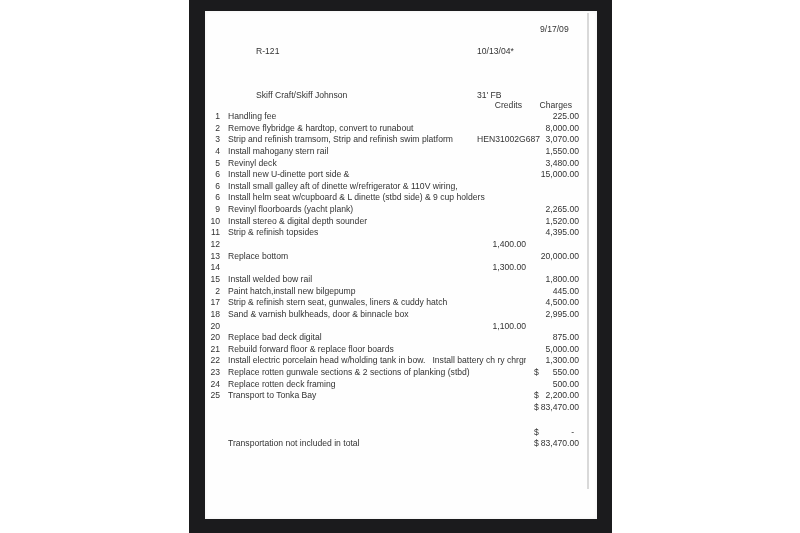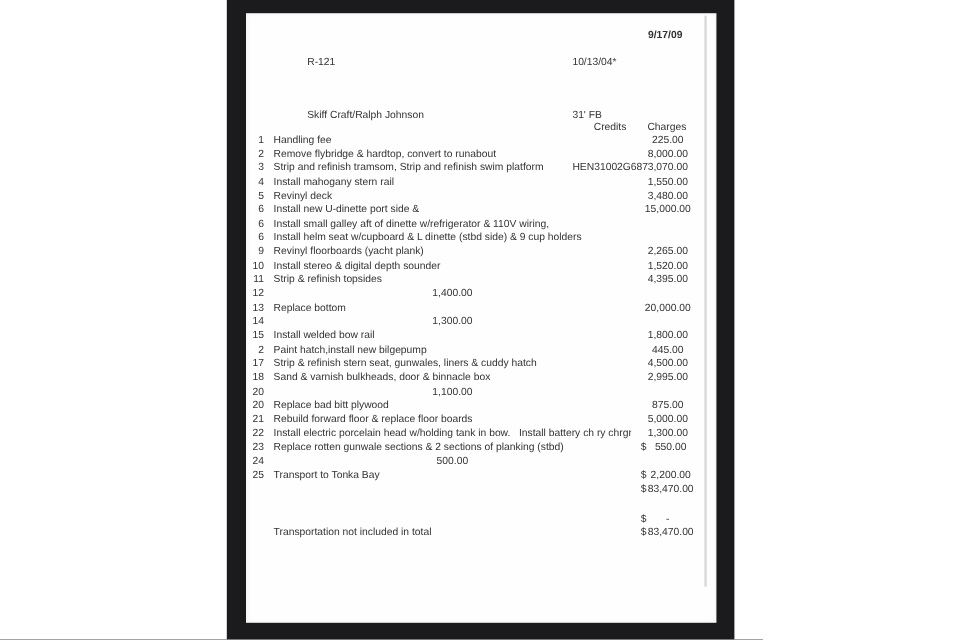--- a/index.html
+++ b/index.html
@@ -17,37 +17,37 @@
   }
   .doc-page {
     position:absolute; left:16px; top:11px; width:392px; height:508px;
     background:#fefefe;
     box-shadow:inset 0 0 4px rgba(0,0,0,0.06);
   }
   .doc-page, .doc-page * { font-size:8.6px; }
 
   .hdr-left  { position:absolute; left:51px;  top:4px;  line-height:14.6px; white-space:pre; }
   .hdr-mid   { position:absolute; left:272px; top:4px;  line-height:14.6px; white-space:pre; }
-  .hdr-date2 { position:absolute; left:335px; top:13px;font-weight:bold; }
+  .hdr-date2 { position:absolute; left:335px; top:13px; }
 
   .col-head { position:absolute; top:89px; width:60px; text-align:right; }
   .col-credits { left:257px; }
   .col-charges { left:307px; }
 
   .items { position:absolute; left:0; top:100px; width:374px; }
   .row {
     display:grid;
     grid-template-columns:15px 1fr 45px;
     column-gap:8px;
     height:11.65px; line-height:11.65px;
   }
   .num { text-align:right; }
   .desc { white-space:pre; overflow:hidden; }
   .amt-cell { display:flex; justify-content:space-between; }
-  .amt { text-align:center; flex:1; }
+  .amt { text-align:right; flex:1; }
 
   .amt-abs { position:absolute; left:329px; width:45px; display:flex; justify-content:space-between; line-height:11.65px; }
   .items-total { top:391px; }
   .dash-row { top:416px; width:40px; }
   .grand-total { top:427px; }
   .final-note { position:absolute; left:23px; top:427px; line-height:11.65px; }
 
   .page-edge-line {
     position:absolute; left:382px; top:2px; width:2px; height:476px;
     background:#c4c4c4; opacity:.65;
@@ -56,21 +56,21 @@
 </head>
 <body>
 
 <div class="photo-frame">
   <div class="doc-page">
 
     <div class="page-edge-line"></div>
 
     <div class="hdr-left">
       <div>R-121</div>
-      <div>Skiff Craft/Ralph Johnson</div>
+      <div>Skiff Craft/Skiff Johnson</div>
     </div>
 
     <div class="hdr-mid">
       <div>10/13/04*</div>
       <div>31' FB</div>
       <div>HEN31002G687</div>
     </div>
 
     <div class="hdr-date2">9/17/09</div>
 
@@ -241,21 +241,21 @@
       <div class="row">
         <span class="num">20</span>
         <span class="amt-cell">
           <span></span>
           <span class="amt">1,100.00</span>
         </span>
       </div>
 
       <div class="row">
         <span class="num">20</span>
-        <span class="desc">Replace bad bitt plywood</span>
+        <span class="desc">Replace bad deck digital</span>
         <span class="amt-cell">
           <span></span>
           <span class="amt">875.00</span>
         </span>
       </div>
 
       <div class="row">
         <span class="num">21</span>
         <span class="desc">Rebuild forward floor &amp; replace floor boards</span>
         <span class="amt-cell">
@@ -277,20 +277,21 @@
         <span class="num">23</span>
         <span class="desc">Replace rotten gunwale sections &amp; 2 sections of planking (stbd)</span>
         <span class="amt-cell">
           <span>$</span>
           <span class="amt">550.00</span>
         </span>
       </div>
 
       <div class="row">
         <span class="num">24</span>
+        <span class="desc">Replace rotten deck framing</span>
         <span class="amt-cell">
           <span></span>
           <span class="amt">500.00</span>
         </span>
       </div>
 
       <div class="row">
         <span class="num">25</span>
         <span class="desc">Transport to Tonka Bay</span>
         <span class="amt-cell">

